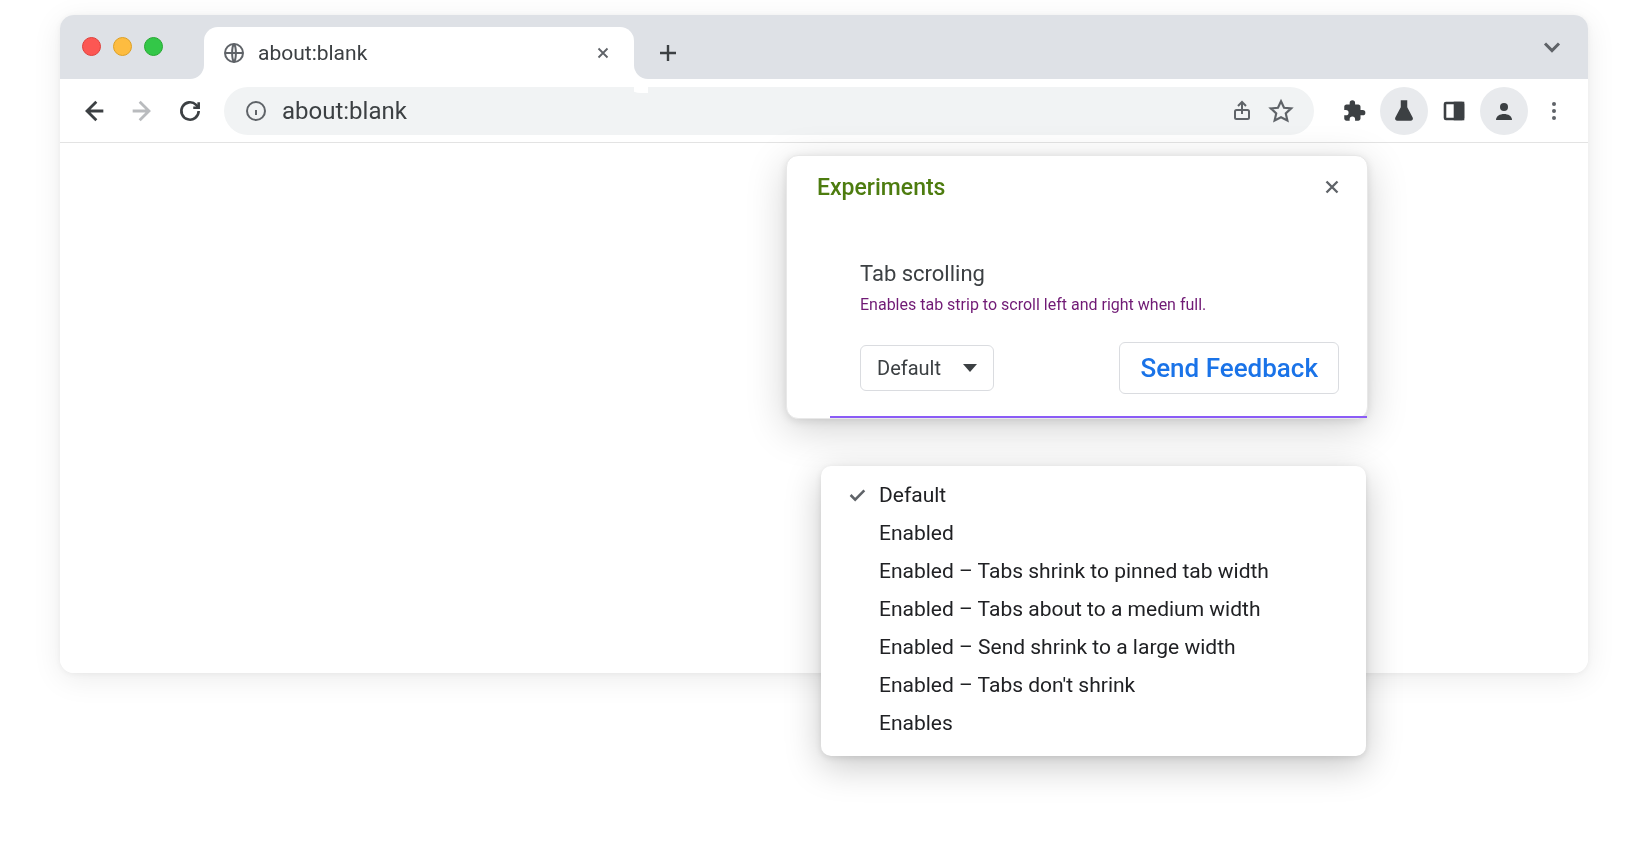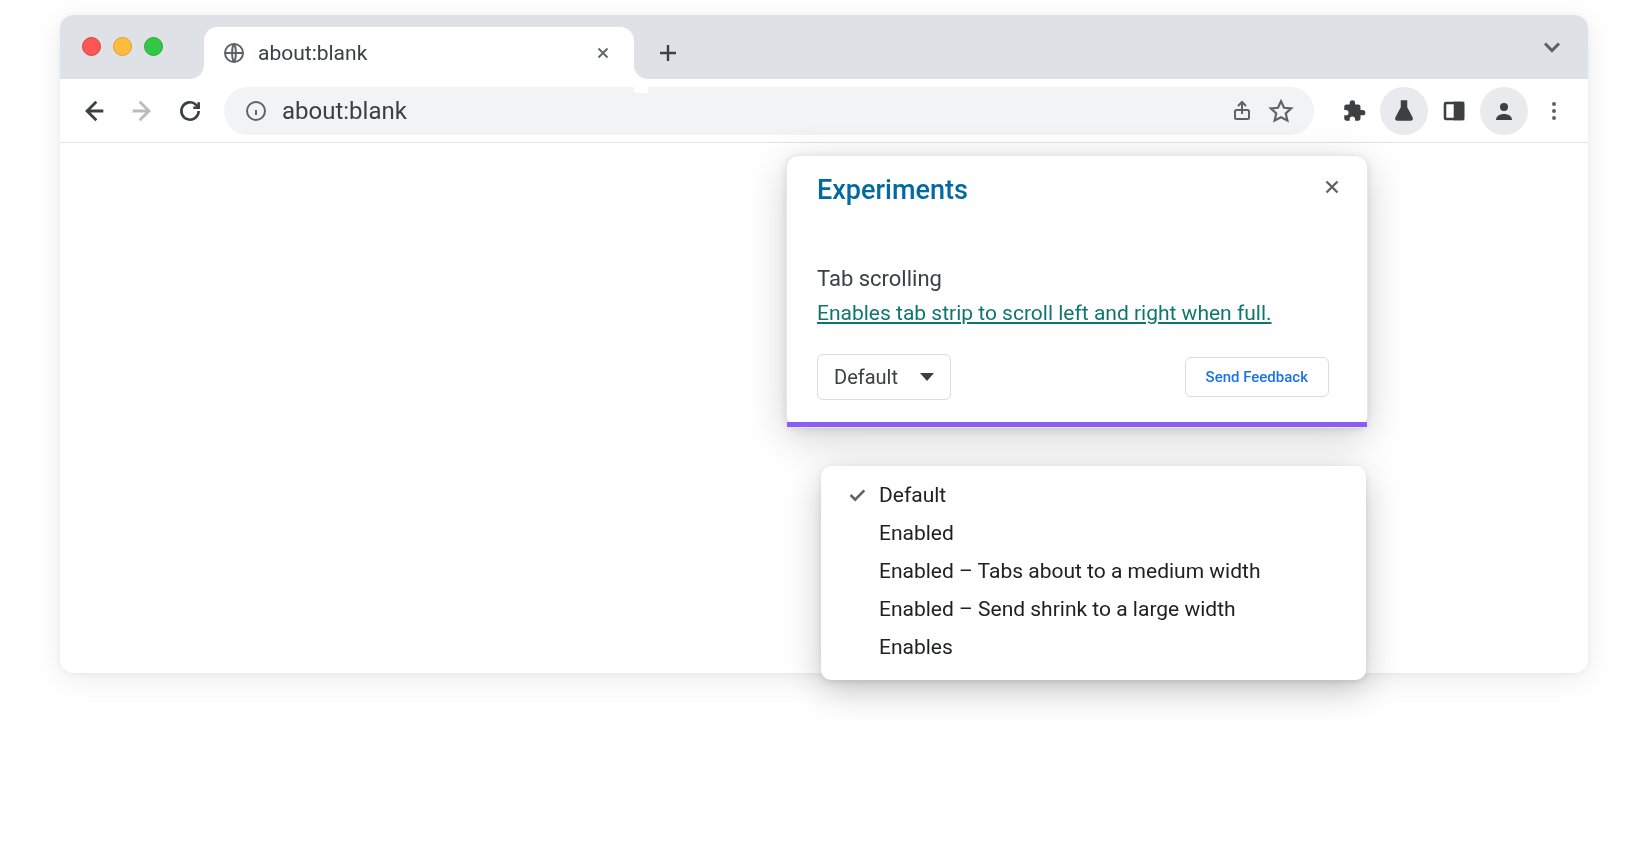--- a/index.html
+++ b/index.html
@@ -106,43 +106,43 @@
     top: 140px;
     right: 220px;
     width: 582px;
     background:#fff;
     border-radius: 12px;
     box-shadow: 0 10px 40px rgba(0,0,0,0.18), 0 2px 8px rgba(0,0,0,0.1);
     border: 1px solid #e8e8e8;
     padding: 18px 0 0 0;
   }
   .popup-close { position:absolute; top:14px; right:18px; color:#5f6368; padding:6px;}
-  .popup h2 { font-size: 27px; font-weight:500; color:#0369a1; padding: 0 30px; }
-  .exp-section { padding: 60px 38px 22px 30px; border-bottom:5px solid #8b5cf6;}
+  .popup h2 { font-size: 23px; font-weight:500; color:#4d7c0f; padding: 0 30px; }
+  .exp-section { padding: 60px 28px 22px 30px; border-bottom:2px solid #8b5cf6;margin-left:43px;}
   .exp-title { font-size: 22px; color:#3c4043; margin-bottom:8px;}
-  .exp-desc { font-size: 21px; color:#0f766e; line-height:1.4;text-decoration:underline;}
+  .exp-desc { font-size: 16px; color:#701a75; line-height:1.4;}
   .exp-controls { display:flex; justify-content:space-between; align-items:center; margin-top:26px;}
   .select-btn {
     border:1px solid #dadce0;
     background:#fff;
     border-radius:6px;
     padding: 10px 16px;
     font-size: 20px;
     color:#3c4043;
     display:flex;
     align-items:center;
     gap:22px;
   }
   .select-btn .caret { width:0; height:0; border-left:7px solid transparent; border-right:7px solid transparent; border-top:8px solid #3c4043;}
   .feedback-btn {
     border:1px solid #dadce0;
     background:#fff;
     border-radius:6px;
     padding: 10px 20px;
-    font-size: 15px;
+    font-size: 26px;
     color:#1a73e8;
     font-weight:500;
   }
   
   .dropdown {
     position:absolute;
     left: 34px;
     top: 310px;
     width: 545px;
     background:#fff;
@@ -313,34 +313,50 @@
             </svg>
           </span>
           <span>Enabled</span>
         </div>
         <div class="dropdown-item">
           <span class="check-slot hidden-check">
             <svg viewBox="0 0 24 24" width="22" height="22" stroke="#5f6368" stroke-width="2.8" fill="none">
               <path d="M5 12l5 5L20 7"></path>
             </svg>
           </span>
+          <span>Enabled – Tabs shrink to pinned tab width</span>
+        </div>
+        <div class="dropdown-item">
+          <span class="check-slot hidden-check">
+            <svg viewBox="0 0 24 24" width="22" height="22" stroke="#5f6368" stroke-width="2.8" fill="none">
+              <path d="M5 12l5 5L20 7"></path>
+            </svg>
+          </span>
           <span>Enabled – Tabs about to a medium width</span>
         </div>
         <div class="dropdown-item">
           <span class="check-slot hidden-check">
             <svg viewBox="0 0 24 24" width="22" height="22" stroke="#5f6368" stroke-width="2.8" fill="none">
               <path d="M5 12l5 5L20 7"></path>
             </svg>
           </span>
           <span>Enabled – Send shrink to a large width</span>
         </div>
         <div class="dropdown-item">
           <span class="check-slot hidden-check">
             <svg viewBox="0 0 24 24" width="22" height="22" stroke="#5f6368" stroke-width="2.8" fill="none">
               <path d="M5 12l5 5L20 7"></path>
             </svg>
           </span>
+          <span>Enabled – Tabs don't shrink</span>
+        </div>
+        <div class="dropdown-item">
+          <span class="check-slot hidden-check">
+            <svg viewBox="0 0 24 24" width="22" height="22" stroke="#5f6368" stroke-width="2.8" fill="none">
+              <path d="M5 12l5 5L20 7"></path>
+            </svg>
+          </span>
           <span>Enables</span>
         </div>
       </div>
   </div>
 
 </div>
 
 </body></html>

